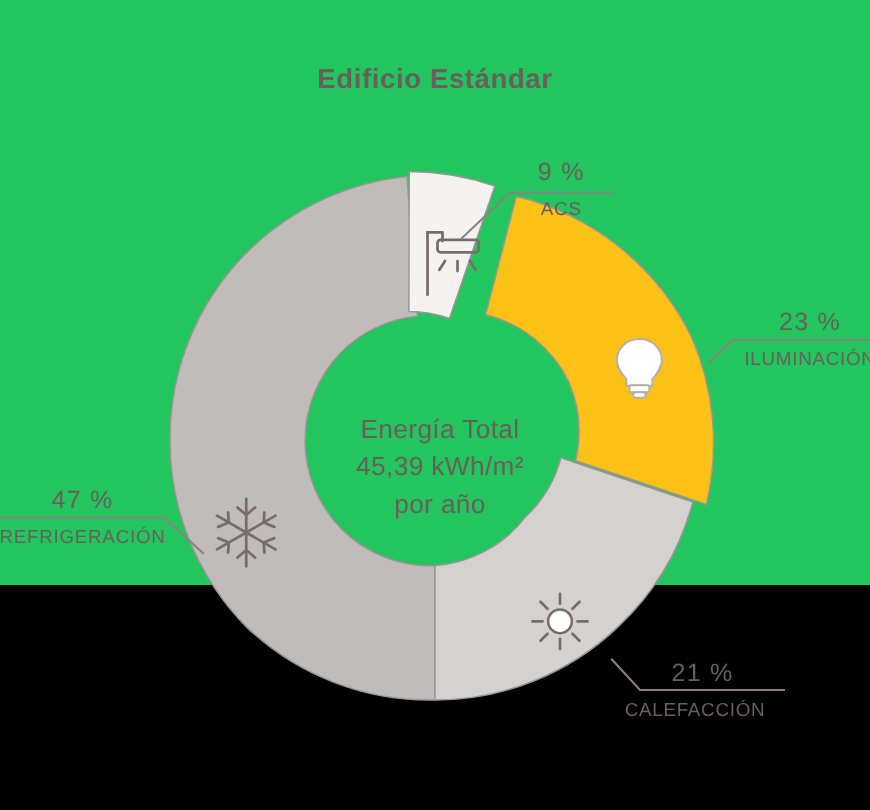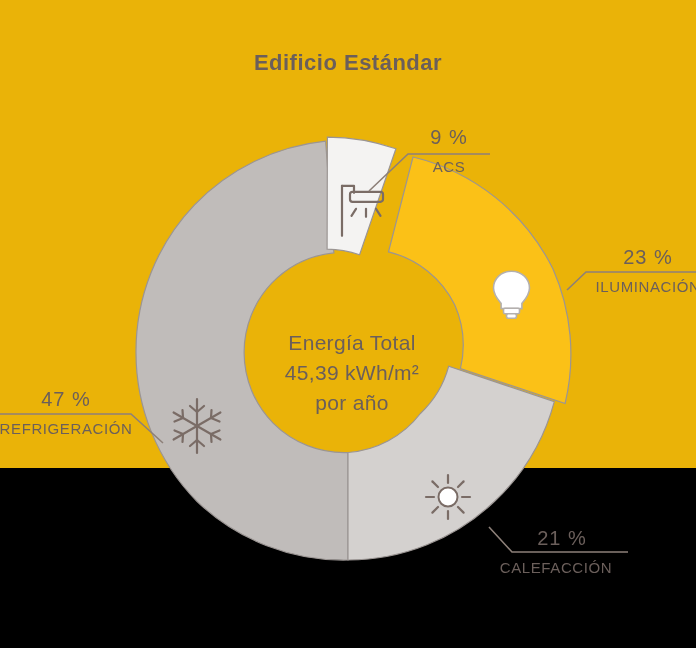--- a/index.html
+++ b/index.html
@@ -11,21 +11,21 @@
     width: 696px;
     height: 648px;
     overflow: hidden;
     font-family: "Liberation Sans", sans-serif;
     position: relative;
   }
   #stage {
     position: relative;
     width: 696px;
     height: 468px;
-    background: #eab308;
+    background: #22c55e;
   }
   #chart-svg {
     position: absolute;
     left: 0;
     top: 0;
     width: 696px;
     height: 648px;
   }
   .chart-title {
     font-size: 22px;

